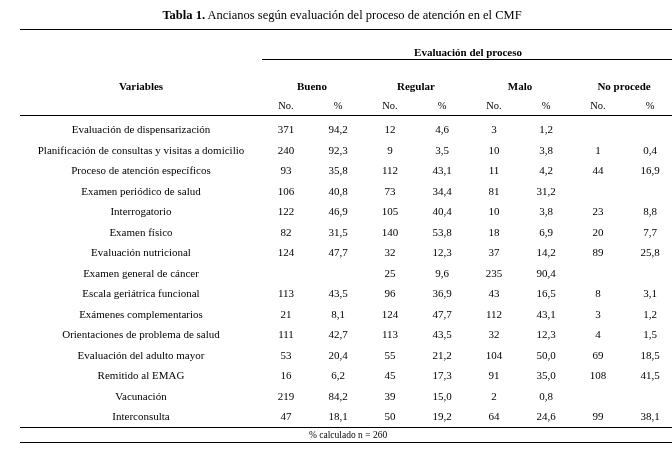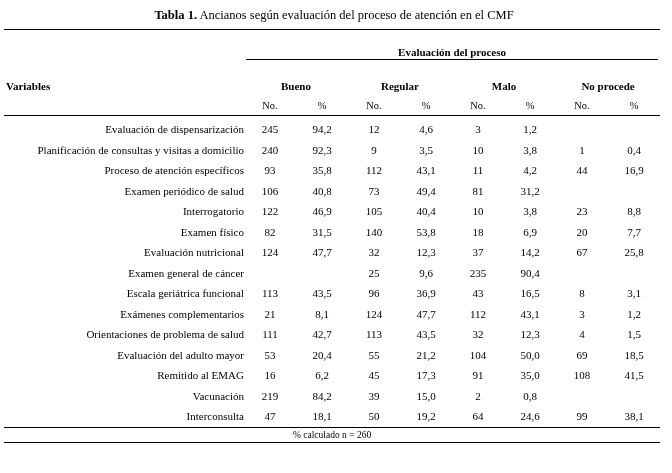--- a/index.html
+++ b/index.html
@@ -11,21 +11,21 @@
     width: 672px;
     height: 473px;
     font-family: "Liberation Serif", serif;
     color: #000000;
     overflow: hidden;
   }
   .page {
     width: 672px;
     height: 473px;
     box-sizing: border-box;
-    padding: 6px 8px 0 4px;
+    padding: 6px 8px 0 20px;
     position: relative;
   }
   .caption {
     text-align: center;
     font-size: 12.5px;
     margin: 2px 0 6px 0;
     line-height: 1.2;
   }
   .caption .cap-bold {
     font-weight: bold;
@@ -63,34 +63,34 @@
     font-size: 11px;
     height: 17px;
   }
   .underline-span {
     display: block;
     border-bottom: 0.9px solid #000;
     padding-bottom: 1px;
     margin: 16px 2px;
   }
   .hdr-var {
-    text-align: left;
+    text-align: center;
     font-weight: bold;
     font-size: 11px;
     height: 20px;
     padding-left: 2px !important;
   }
   .hdr-sub {
     text-align: center;
     font-weight: normal;
     font-size: 10.5px;
     height: 19px;
   }
   td.cell-label {
-    text-align: right;
+    text-align: center;
     padding-left: 2px !important;
     font-size: 11px;
     height: 20.5px;
     white-space: nowrap;
   }
   td.cell-num {
     text-align: center;
     font-size: 11px;
     height: 20.5px;
   }
@@ -149,21 +149,21 @@
         <td class="hdr-sub">%</td>
         <td class="hdr-sub">No.</td>
         <td class="hdr-sub">%</td>
       </tr>
       <tr class="spacer-row">
           <td colspan="9"></td>
         </tr>
 
       <tr>
         <td class="cell-label">Evaluación de dispensarización</td>
-        <td class="cell-num">245</td>
+        <td class="cell-num">371</td>
         <td class="cell-num">94,2</td>
         <td class="cell-num">12</td>
         <td class="cell-num">4,6</td>
         <td class="cell-num">3</td>
         <td class="cell-num">1,2</td>
         <td class="cell-num"></td>
         <td class="cell-num"></td>
       </tr>
       <tr>
         <td class="cell-label">Planificación de consultas y visitas a domicilio</td>
@@ -185,21 +185,21 @@
         <td class="cell-num">11</td>
         <td class="cell-num">4,2</td>
         <td class="cell-num">44</td>
         <td class="cell-num">16,9</td>
       </tr>
       <tr>
         <td class="cell-label">Examen periódico de salud</td>
         <td class="cell-num">106</td>
         <td class="cell-num">40,8</td>
         <td class="cell-num">73</td>
-        <td class="cell-num">49,4</td>
+        <td class="cell-num">34,4</td>
         <td class="cell-num">81</td>
         <td class="cell-num">31,2</td>
         <td class="cell-num"></td>
         <td class="cell-num"></td>
       </tr>
       <tr>
         <td class="cell-label">Interrogatorio</td>
         <td class="cell-num">122</td>
         <td class="cell-num">46,9</td>
         <td class="cell-num">105</td>
@@ -221,21 +221,21 @@
         <td class="cell-num">7,7</td>
       </tr>
       <tr>
         <td class="cell-label">Evaluación nutricional</td>
         <td class="cell-num">124</td>
         <td class="cell-num">47,7</td>
         <td class="cell-num">32</td>
         <td class="cell-num">12,3</td>
         <td class="cell-num">37</td>
         <td class="cell-num">14,2</td>
-        <td class="cell-num">67</td>
+        <td class="cell-num">89</td>
         <td class="cell-num">25,8</td>
       </tr>
       <tr>
         <td class="cell-label">Examen general de cáncer</td>
         <td class="cell-num"></td>
         <td class="cell-num"></td>
         <td class="cell-num">25</td>
         <td class="cell-num">9,6</td>
         <td class="cell-num">235</td>
         <td class="cell-num">90,4</td>

